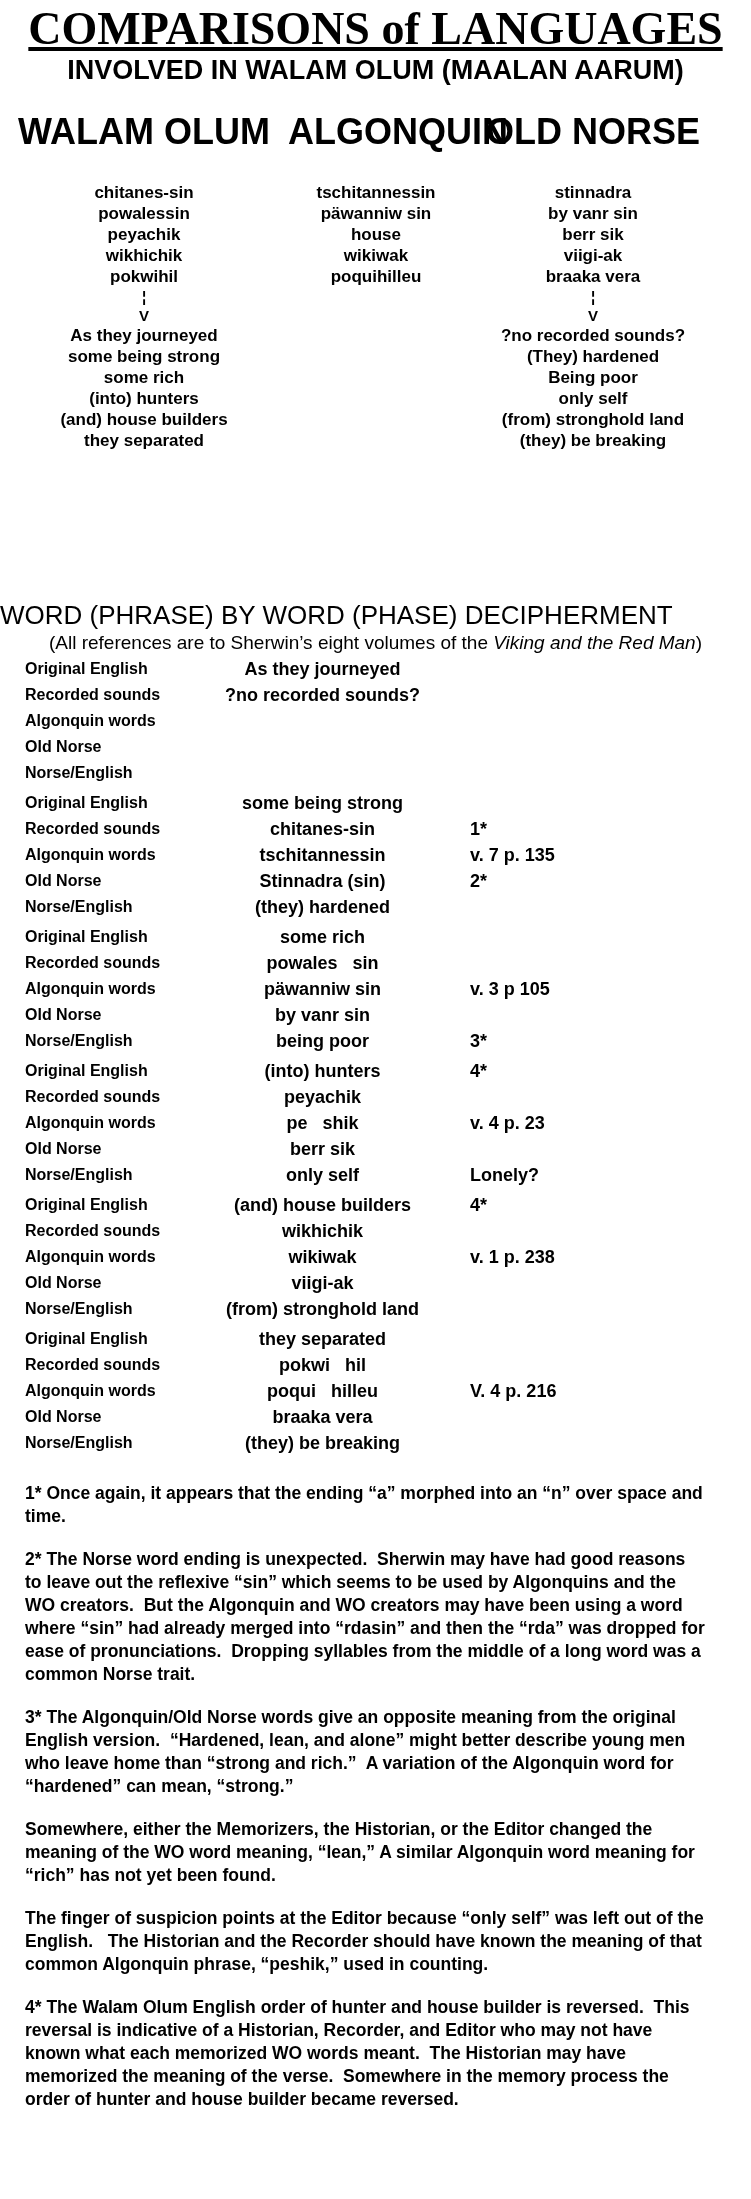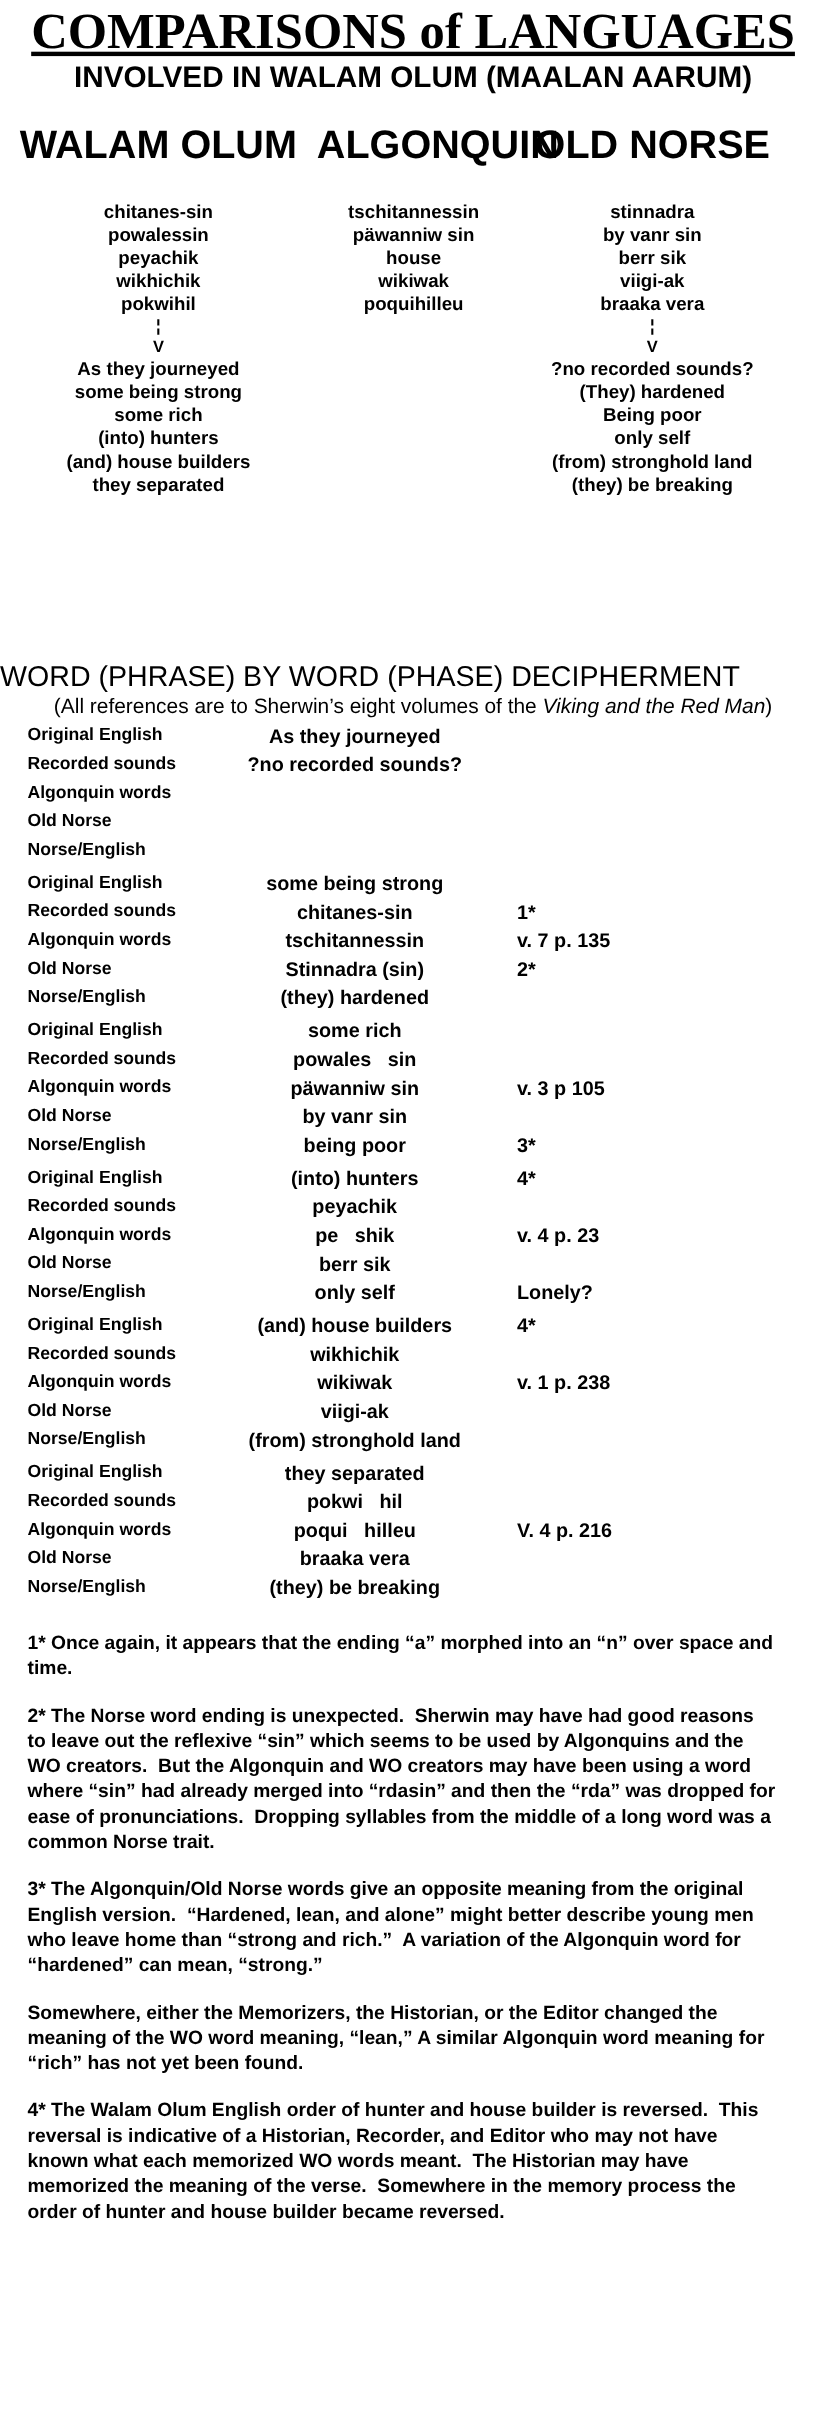--- a/index.html
+++ b/index.html
@@ -263,16 +263,17 @@
         </div>
     </div>
 
   </div>
 
   <div class="footnotes">
     <p class="fn">1* Once again, it appears that the ending “a” morphed into an “n” over space and time.</p>
     <p class="fn">2* The Norse word ending is unexpected.  Sherwin may have had good reasons to leave out the reflexive “sin” which seems to be used by Algonquins and the WO creators.  But the Algonquin and WO creators may have been using a word where “sin” had already merged into “rdasin” and then the “rda” was dropped for ease of pronunciations.  Dropping syllables from the middle of a long word was a common Norse trait.</p>
     <p class="fn sp1">3* The Algonquin/Old Norse words give an opposite meaning from the original English version.  “Hardened, lean, and alone” might better describe young men who leave home than “strong and rich.”  A variation of the Algonquin word for “hardened” can mean, “strong.”</p>
     <p class="fn">Somewhere, either the Memorizers, the Historian, or the Editor changed the meaning of the WO word meaning, “lean,” A similar Algonquin word meaning for “rich” has not yet been found.</p>
+    <p class="fn sp2">The finger of suspicion points at the Editor because “only self” was left out of the English.   The Historian and the Recorder should have known the meaning of that common Algonquin phrase, “peshik,” used in counting.</p>
     <p class="fn">4* The Walam Olum English order of hunter and house builder is reversed.  This reversal is indicative of a Historian, Recorder, and Editor who may not have known what each memorized WO words meant.  The Historian may have memorized the meaning of the verse.  Somewhere in the memory process the order of hunter and house builder became reversed.</p>
   </div>
 
 </div>
 
 </body></html>

